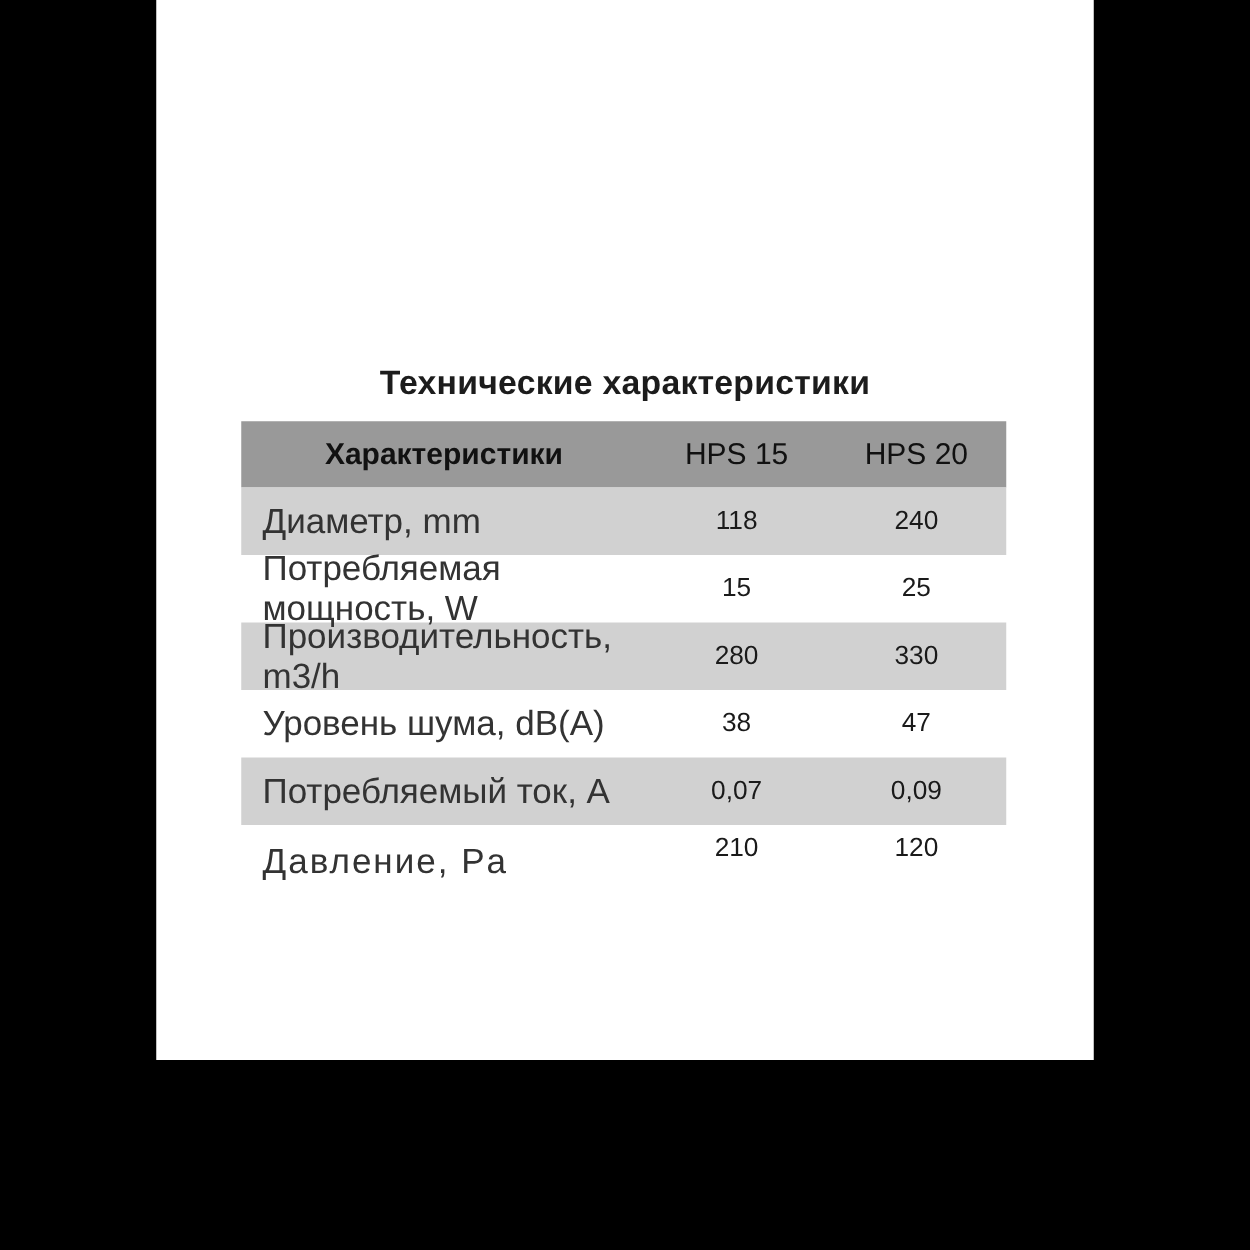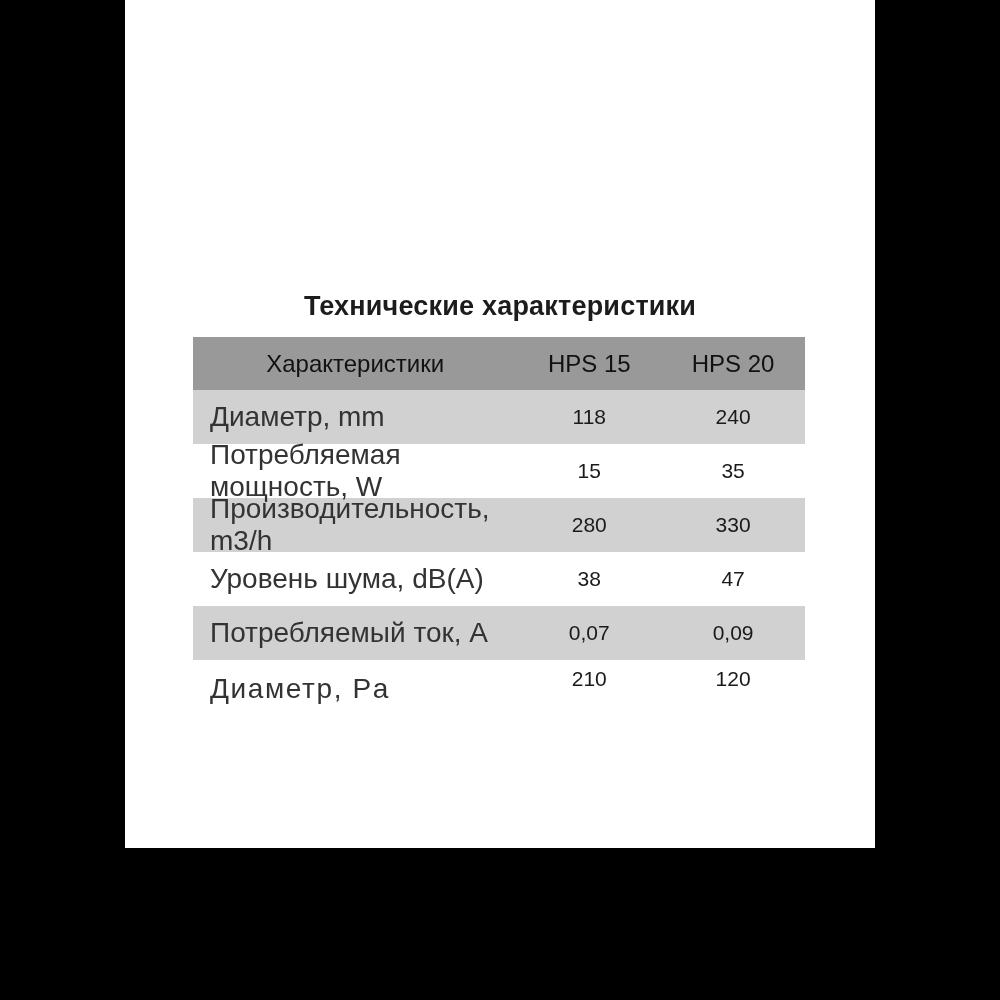--- a/index.html
+++ b/index.html
@@ -54,21 +54,21 @@
     width: 23.5%;
     text-align: center;
     font-size: 21px;
     font-weight: normal;
     color: #1a1a1a;
   }
   .row.header .cell.label {
     text-align: center;
     padding-left: 0;
     font-size: 24px;
-    font-weight: normal;
+    font-weight: bold;
     color: #111111;
   }
   .row.header .cell.val {
     font-size: 24px;
     color: #111111;
   }
   
   .row.last .cell.val { transform: translateY(-8px); }
   .row.last .cell.label { letter-spacing: 1.6px; transform: translateY(2px); }
 </style>
@@ -89,21 +89,21 @@
 
     <div class="row shaded">
       <div class="cell label">Диаметр, mm</div>
       <div class="cell val">118</div>
       <div class="cell val">240</div>
     </div>
 
     <div class="row">
       <div class="cell label">Потребляемая мощность, W</div>
       <div class="cell val">15</div>
-      <div class="cell val">35</div>
+      <div class="cell val">25</div>
     </div>
 
     <div class="row shaded">
       <div class="cell label">Производительность, m3/h</div>
       <div class="cell val">280</div>
       <div class="cell val">330</div>
     </div>
 
     <div class="row">
       <div class="cell label">Уровень шума, dB(A)</div>
@@ -111,19 +111,19 @@
       <div class="cell val">47</div>
     </div>
 
     <div class="row shaded">
       <div class="cell label">Потребляемый ток, A</div>
       <div class="cell val">0,07</div>
       <div class="cell val">0,09</div>
     </div>
 
     <div class="row last">
-      <div class="cell label">Диаметр, Pa</div>
+      <div class="cell label">Давление, Pa</div>
       <div class="cell val">210</div>
       <div class="cell val">120</div>
     </div>
 
   </div>
 </div>
 
 </body></html>

